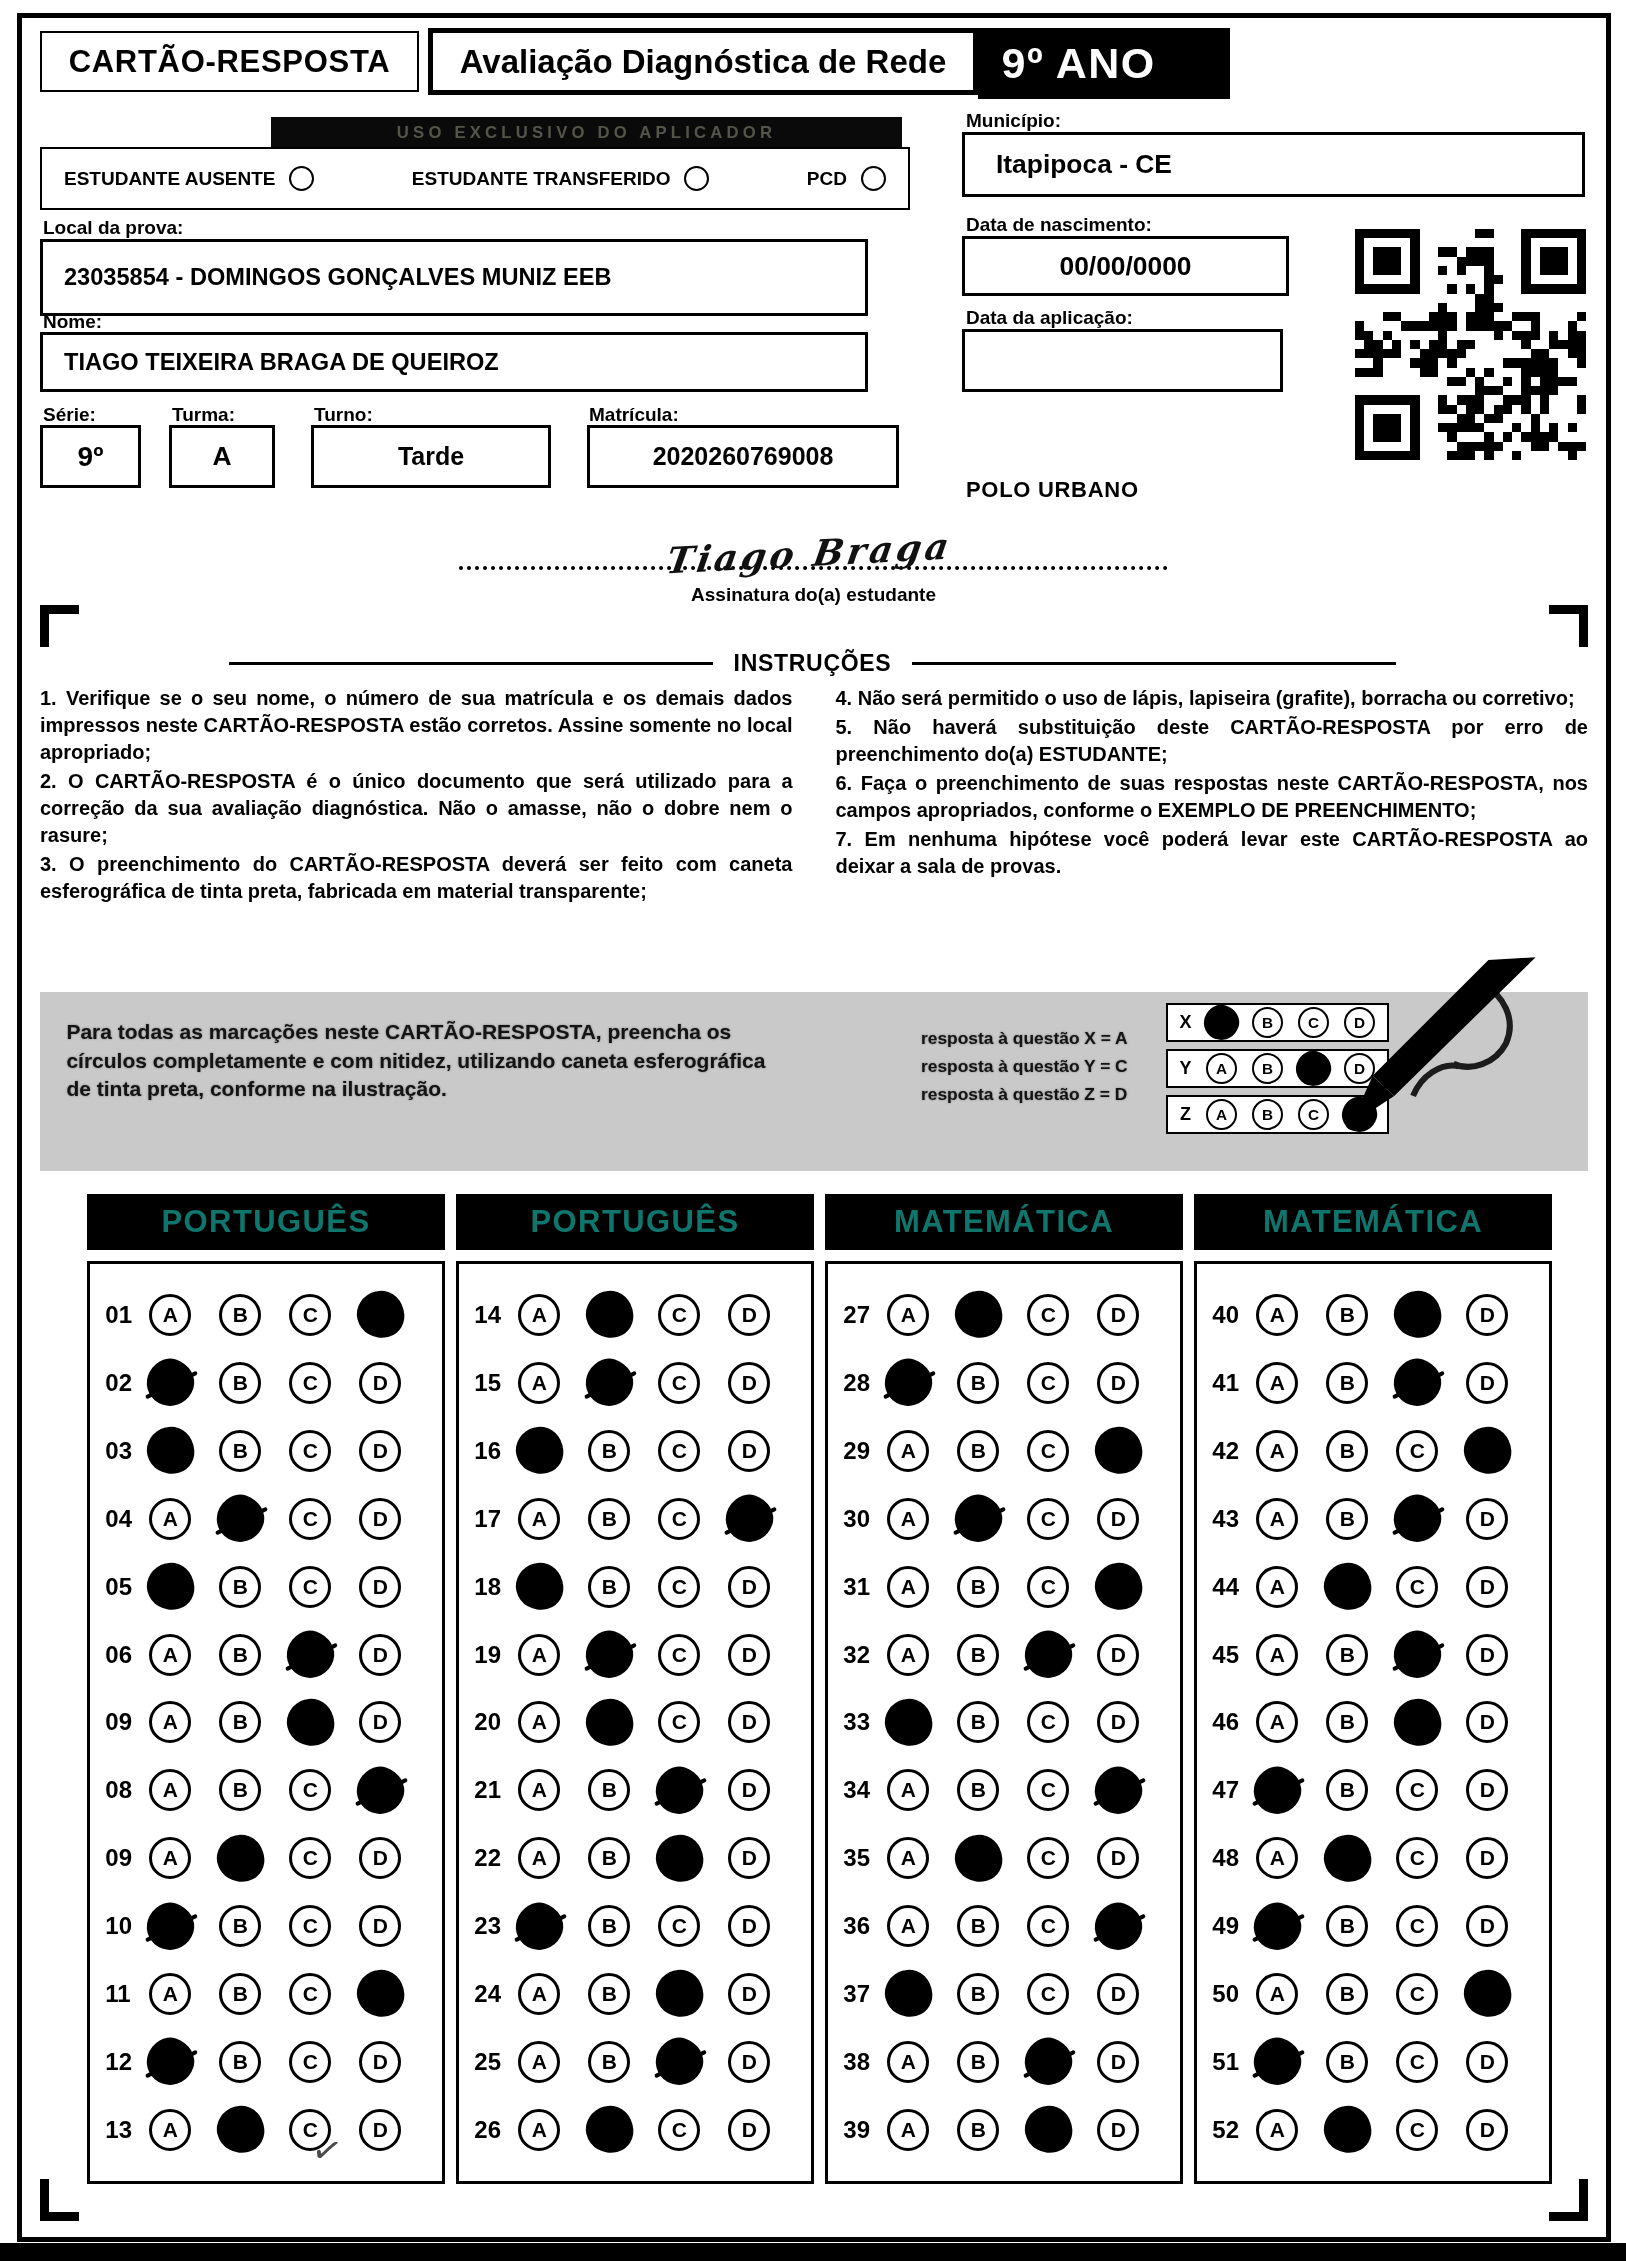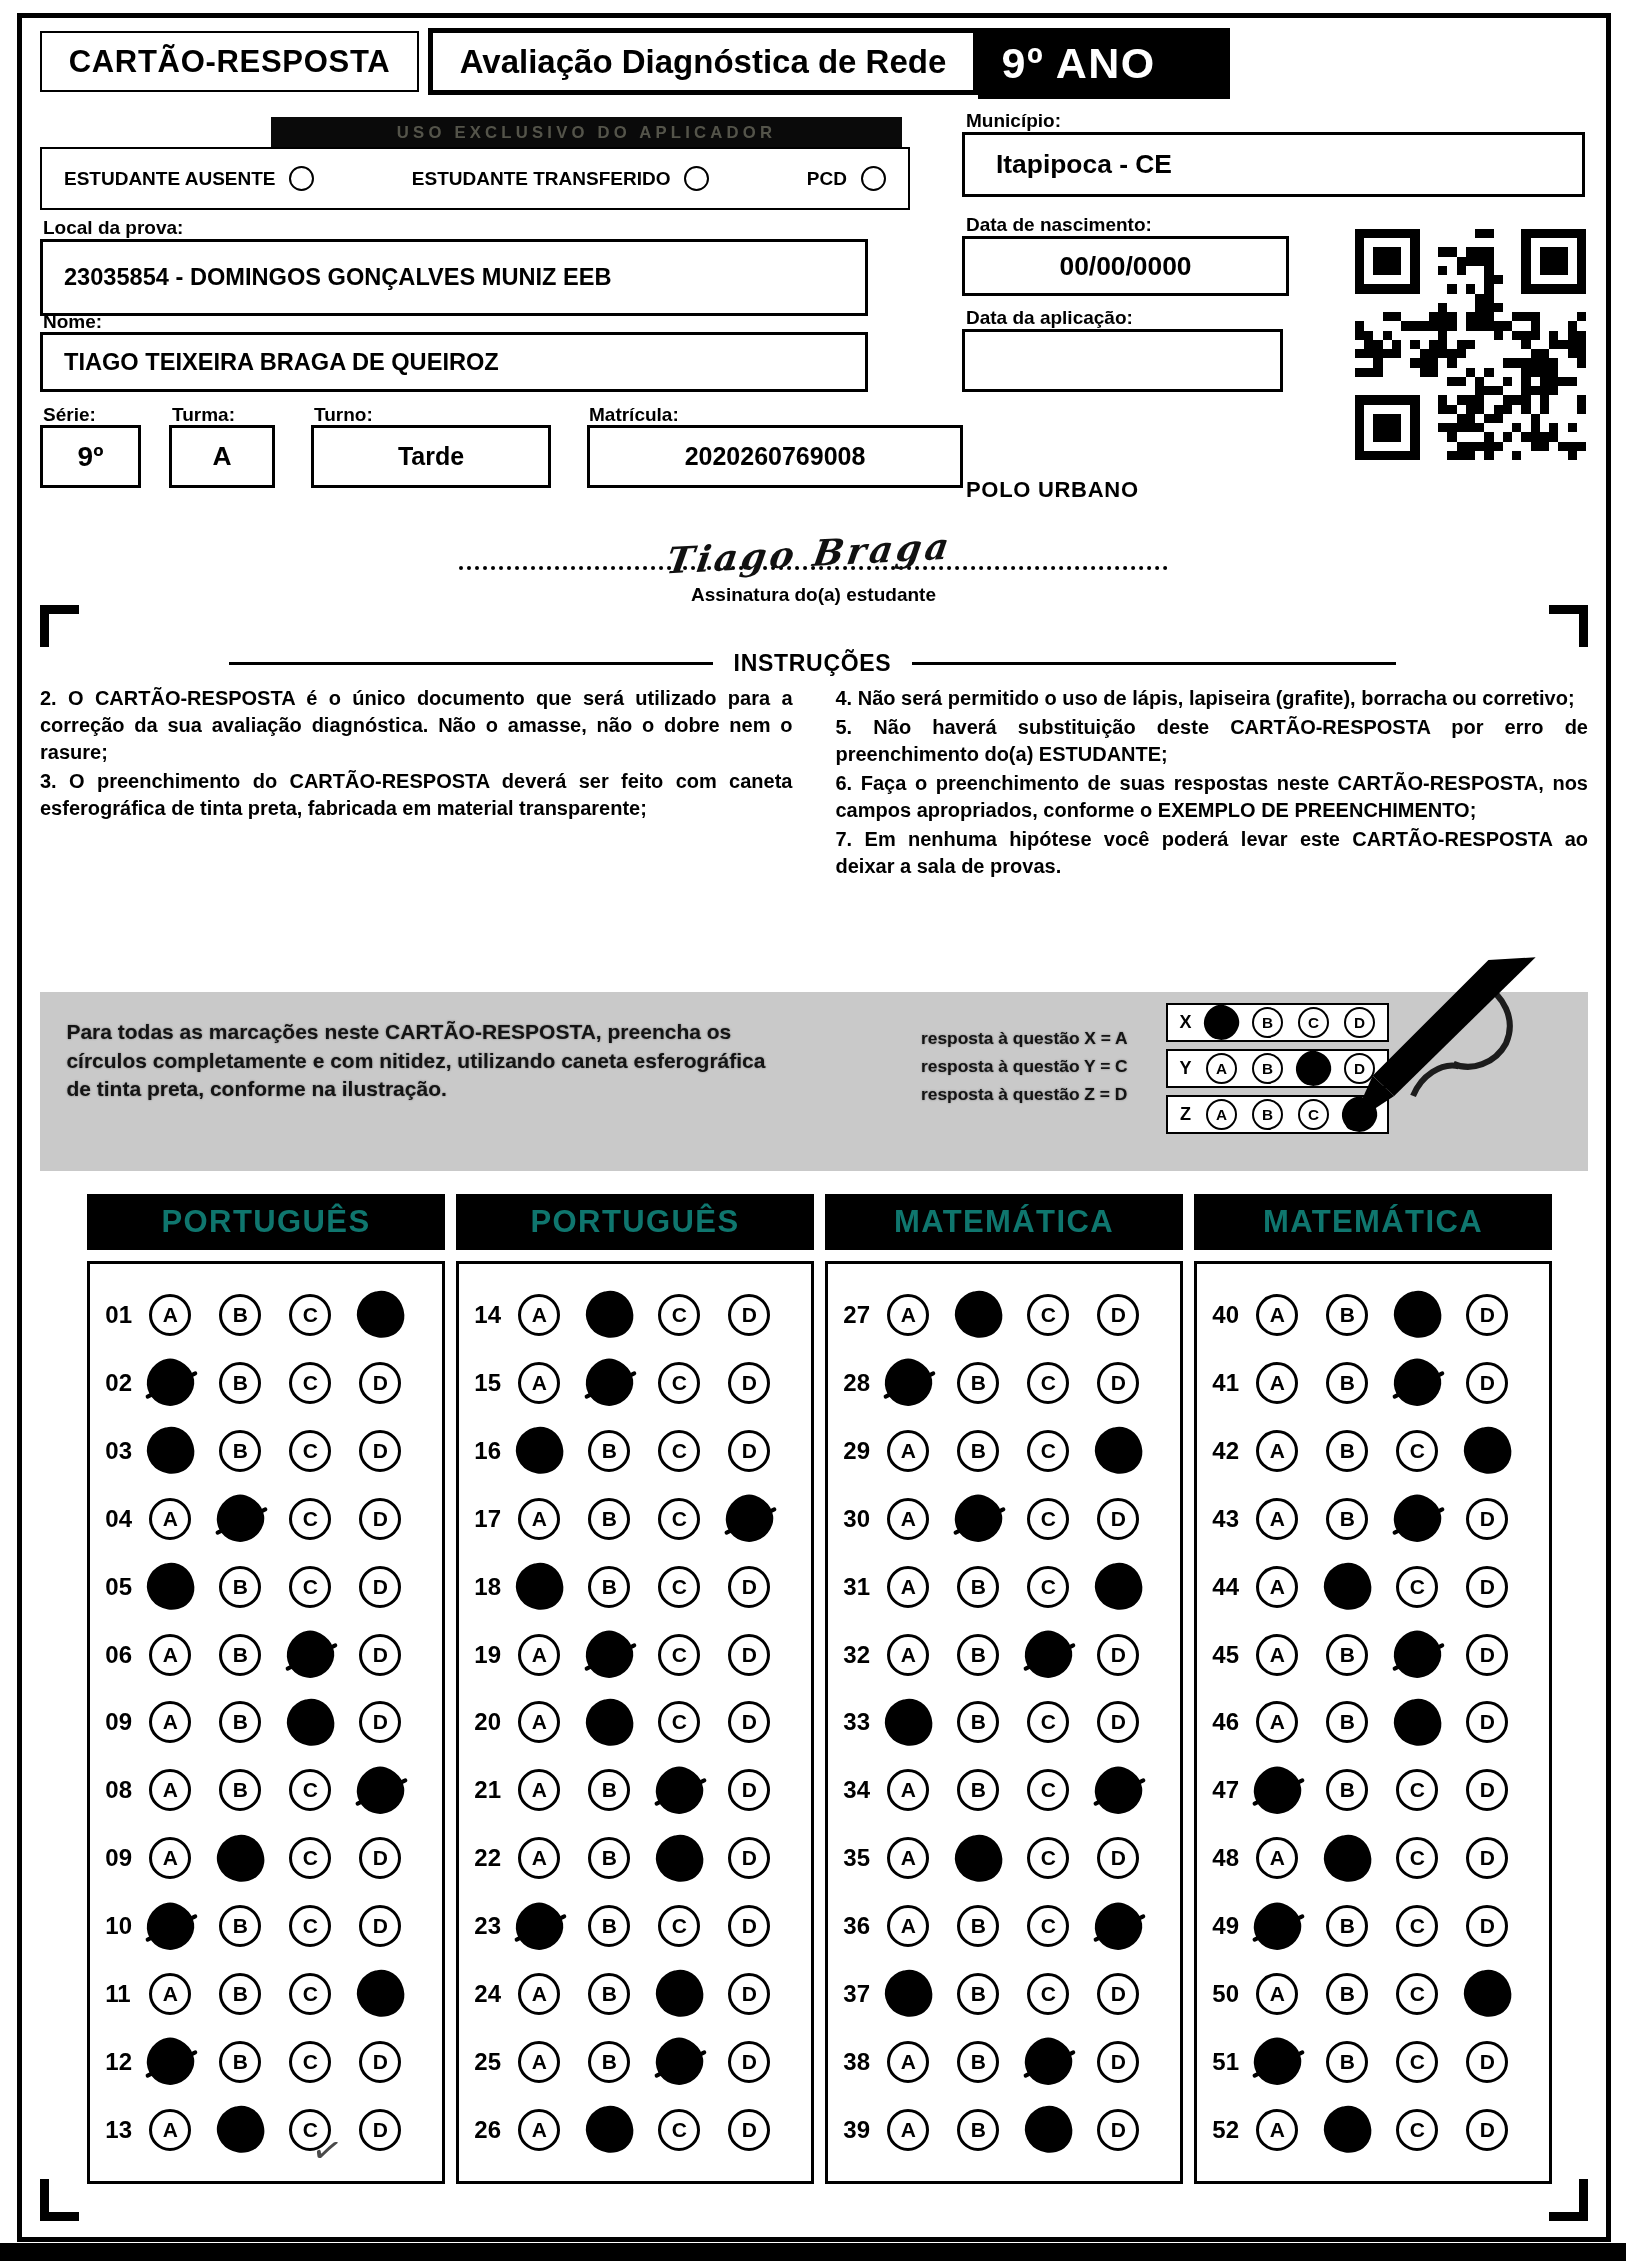--- a/index.html
+++ b/index.html
@@ -22,21 +22,21 @@
   .options-box { left:40px; top:147px; width:870px; height:63px; border-width:2.8px; padding:0 22px; justify-content:space-between; font-size:19px; }
   .status-opt { display:flex; align-items:center; gap:14px; font-weight:700; }
   .opt-circle { width:25px; height:25px; border:2.8px solid #000; border-radius:50%; background:#fff; flex:none; }
 
   .lbl-local {left:43px; top:217px;}  .box-local {left:40px; top:239px; width:828px; height:77px; padding-left:21px; font-size:23.6px;}
   .lbl-nome  {left:43px; top:311px;}  .box-nome  {left:40px; top:332px; width:828px; height:60px; padding-left:21px; font-size:23.6px;}
   .lbl-serie {left:43px; top:404px;}  .lbl-turma {left:172px; top:404px;} .lbl-turno {left:314px; top:404px;} .lbl-matricula {left:589px; top:404px;}
   .box-serie {left:40px;  top:425px; width:101px; height:63px; justify-content:center; font-size:28px;}
   .box-turma {left:169px; top:425px; width:106px; height:63px; justify-content:center; font-size:26.4px;}
   .box-turno {left:311px; top:425px; width:240px; height:63px; justify-content:center; font-size:25px;}
-  .box-matricula {left:587px; top:425px; width:376px; height:63px; justify-content:center; font-size:25px;}
+  .box-matricula {left:587px; top:425px; width:312px; height:63px; justify-content:center; font-size:25px;}
 
   .lbl-municipio {left:966px; top:110px;}  .box-municipio {left:962px; top:132px; width:623px; height:65px; padding-left:31px; font-size:26.4px;}
   .lbl-nascimento {left:966px; top:214px;} .box-nascimento {left:962px; top:236px; width:327px; height:60px; justify-content:center; font-size:26.4px;}
   .lbl-aplicacao {left:966px; top:307px;}  .box-aplicacao {left:962px; top:329px; width:321px; height:63px;}
   .polo { position:absolute; left:966px; top:477px; font-size:22px; font-weight:700; letter-spacing:0.7px; }
   .qr { position:absolute; left:1355px; top:229px; width:231px; height:231px; }
 
   
   .sig-area { position:absolute; left:459px; top:514px; width:709px; height:64px; }
   .sig-line { position:absolute; left:0; right:0; bottom:8.3px; border-bottom:4.9px dotted #000; }
@@ -343,20 +343,21 @@
   <div class="br br-bl"></div>
   <div class="br br-br"></div>
 
   <div class="instr-head">
     <div class="line"></div>
     <div class="instr-title">INSTRUÇÕES</div>
     <div class="line"></div>
   </div>
   <div class="instr-cols">
     <div class="instr-col">
+        <p class="instr-item">1. Verifique se o seu nome, o número de sua matrícula e os demais dados impressos neste CARTÃO-RESPOSTA estão corretos. Assine somente no local apropriado;</p>
         <p class="instr-item">2. O CARTÃO-RESPOSTA é o único documento que será utilizado para a correção da sua avaliação diagnóstica. Não o amasse, não o dobre nem o rasure;</p>
         <p class="instr-item">3. O preenchimento do CARTÃO-RESPOSTA deverá ser feito com caneta esferográfica de tinta preta, fabricada em material transparente;</p>
       </div>
     <div class="instr-col">
         <p class="instr-item">4. Não será permitido o uso de lápis, lapiseira (grafite), borracha ou corretivo;</p>
         <p class="instr-item">5. Não haverá substituição deste CARTÃO-RESPOSTA por erro de preenchimento do(a) ESTUDANTE;</p>
         <p class="instr-item">6. Faça o preenchimento de suas respostas neste CARTÃO-RESPOSTA, nos campos apropriados, conforme o EXEMPLO DE PREENCHIMENTO;</p>
         <p class="instr-item">7. Em nenhuma hipótese você poderá levar este CARTÃO-RESPOSTA ao deixar a sala de provas.</p>
       </div>
   </div>

